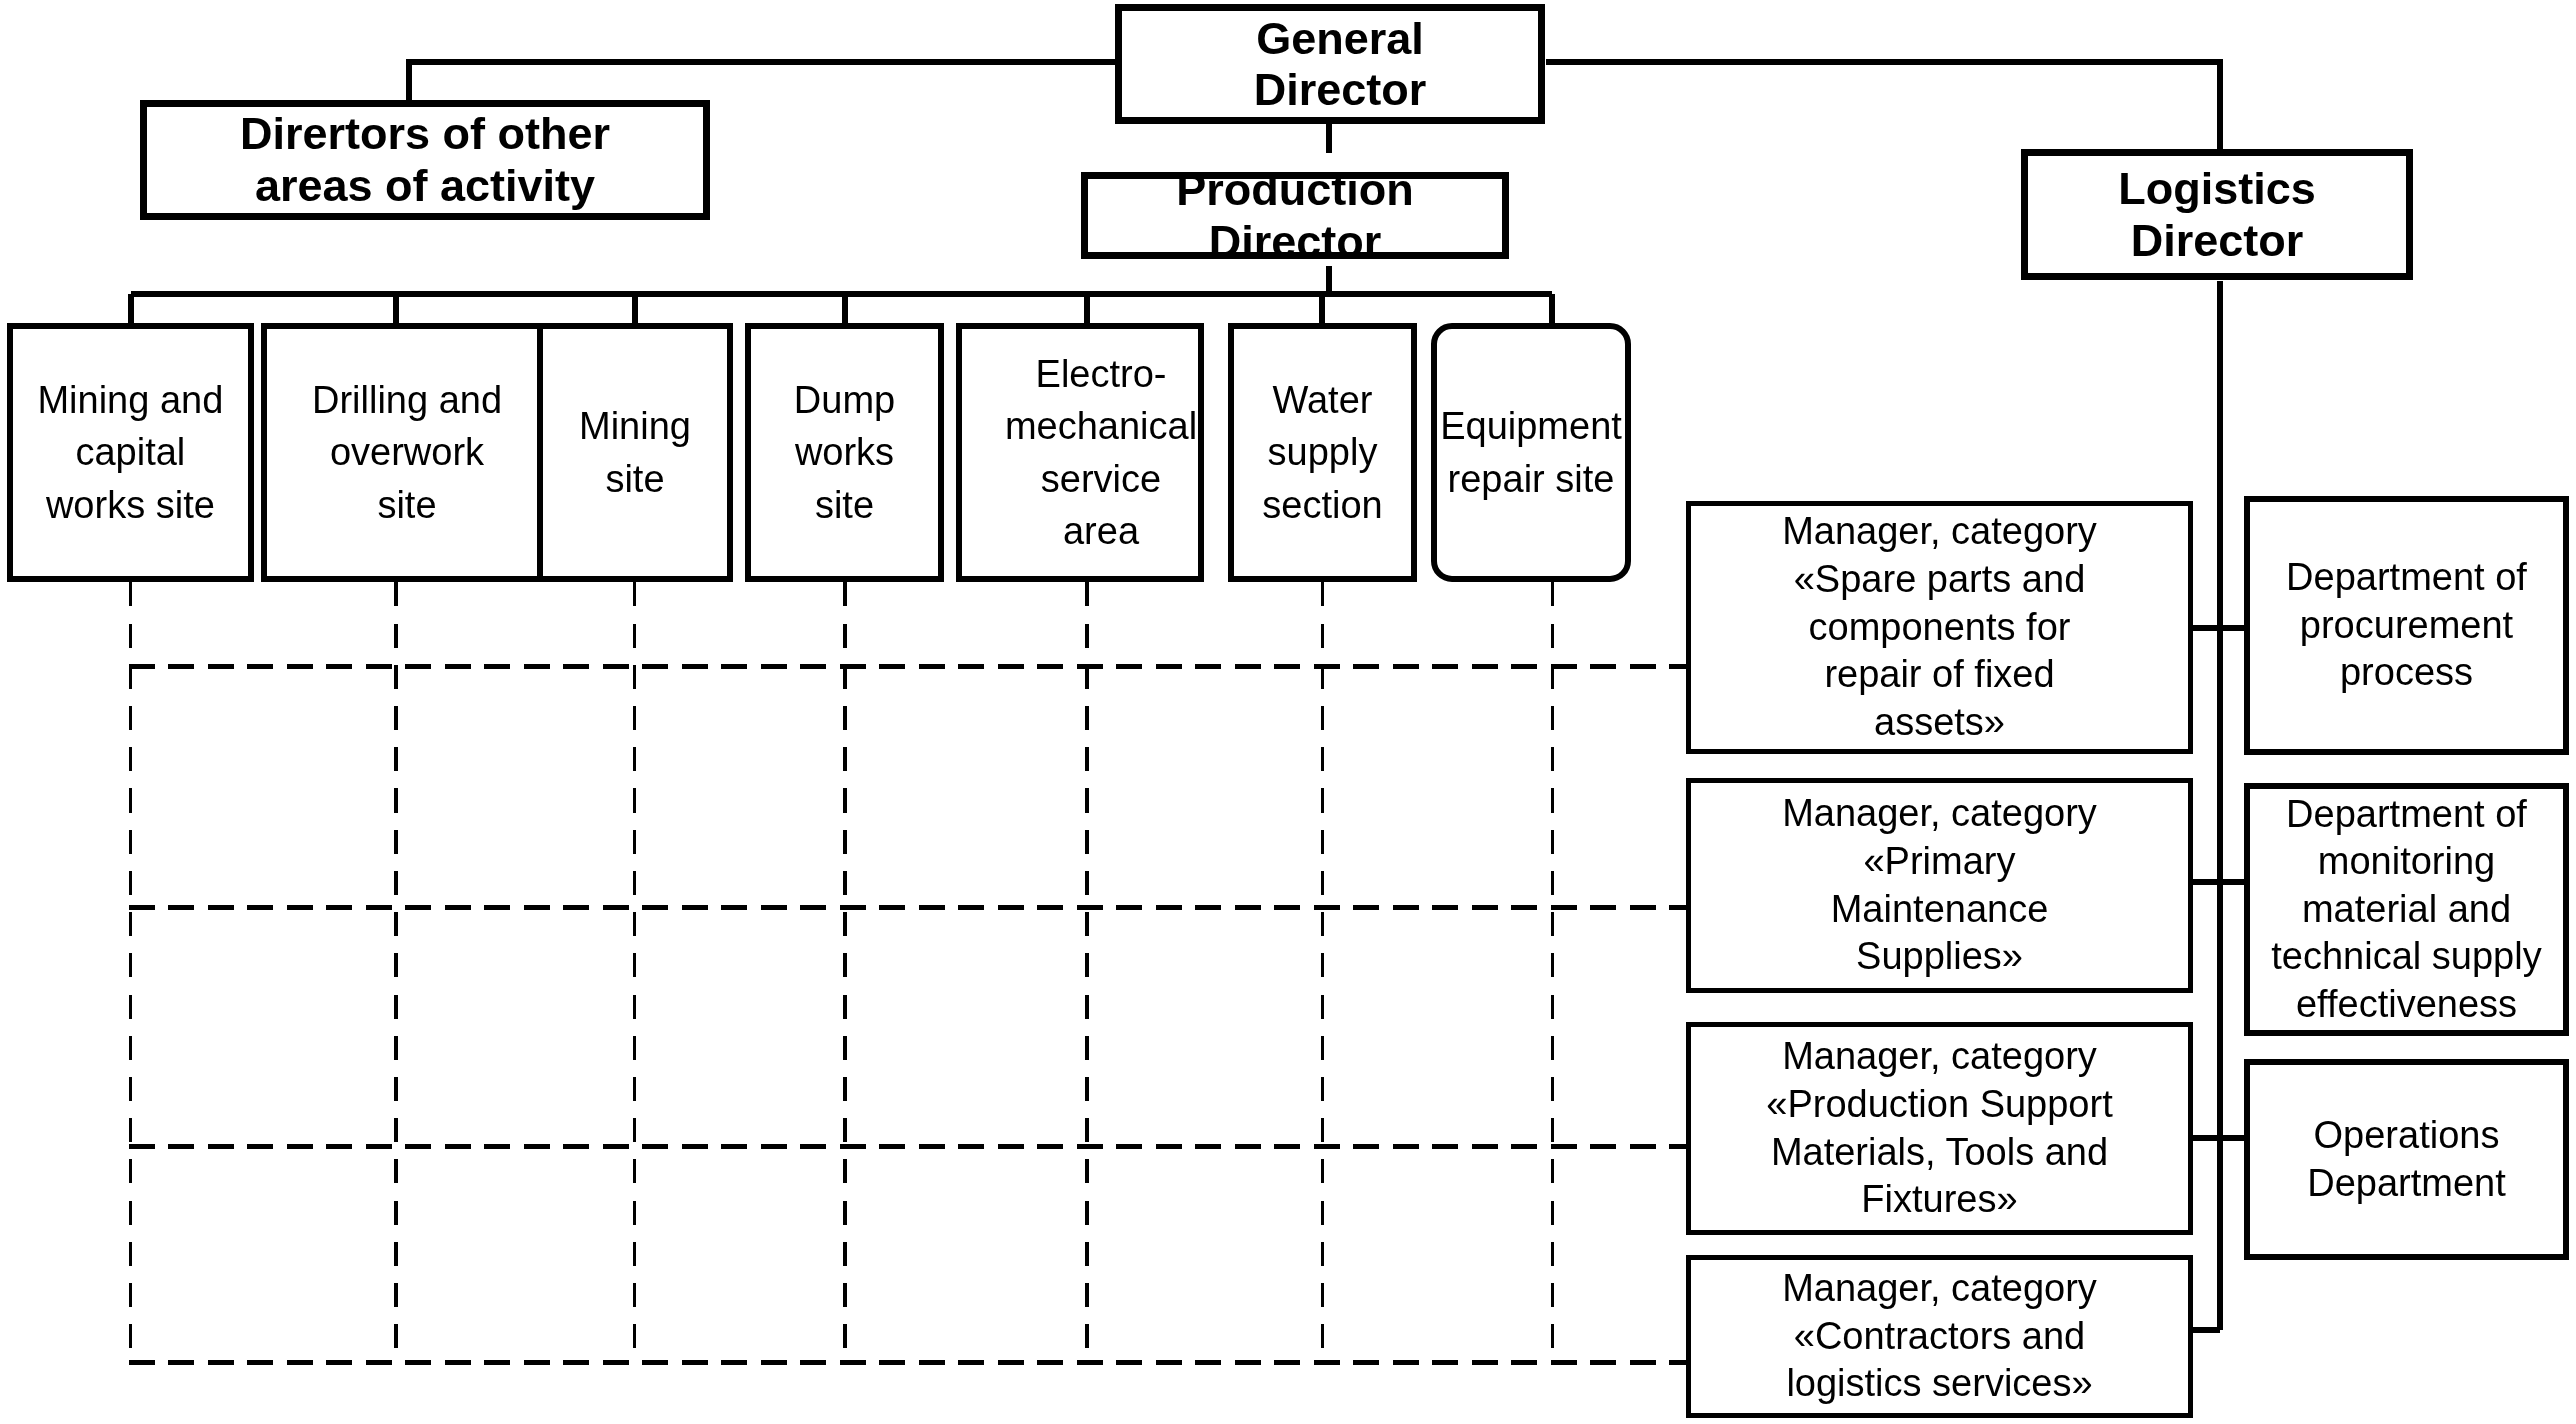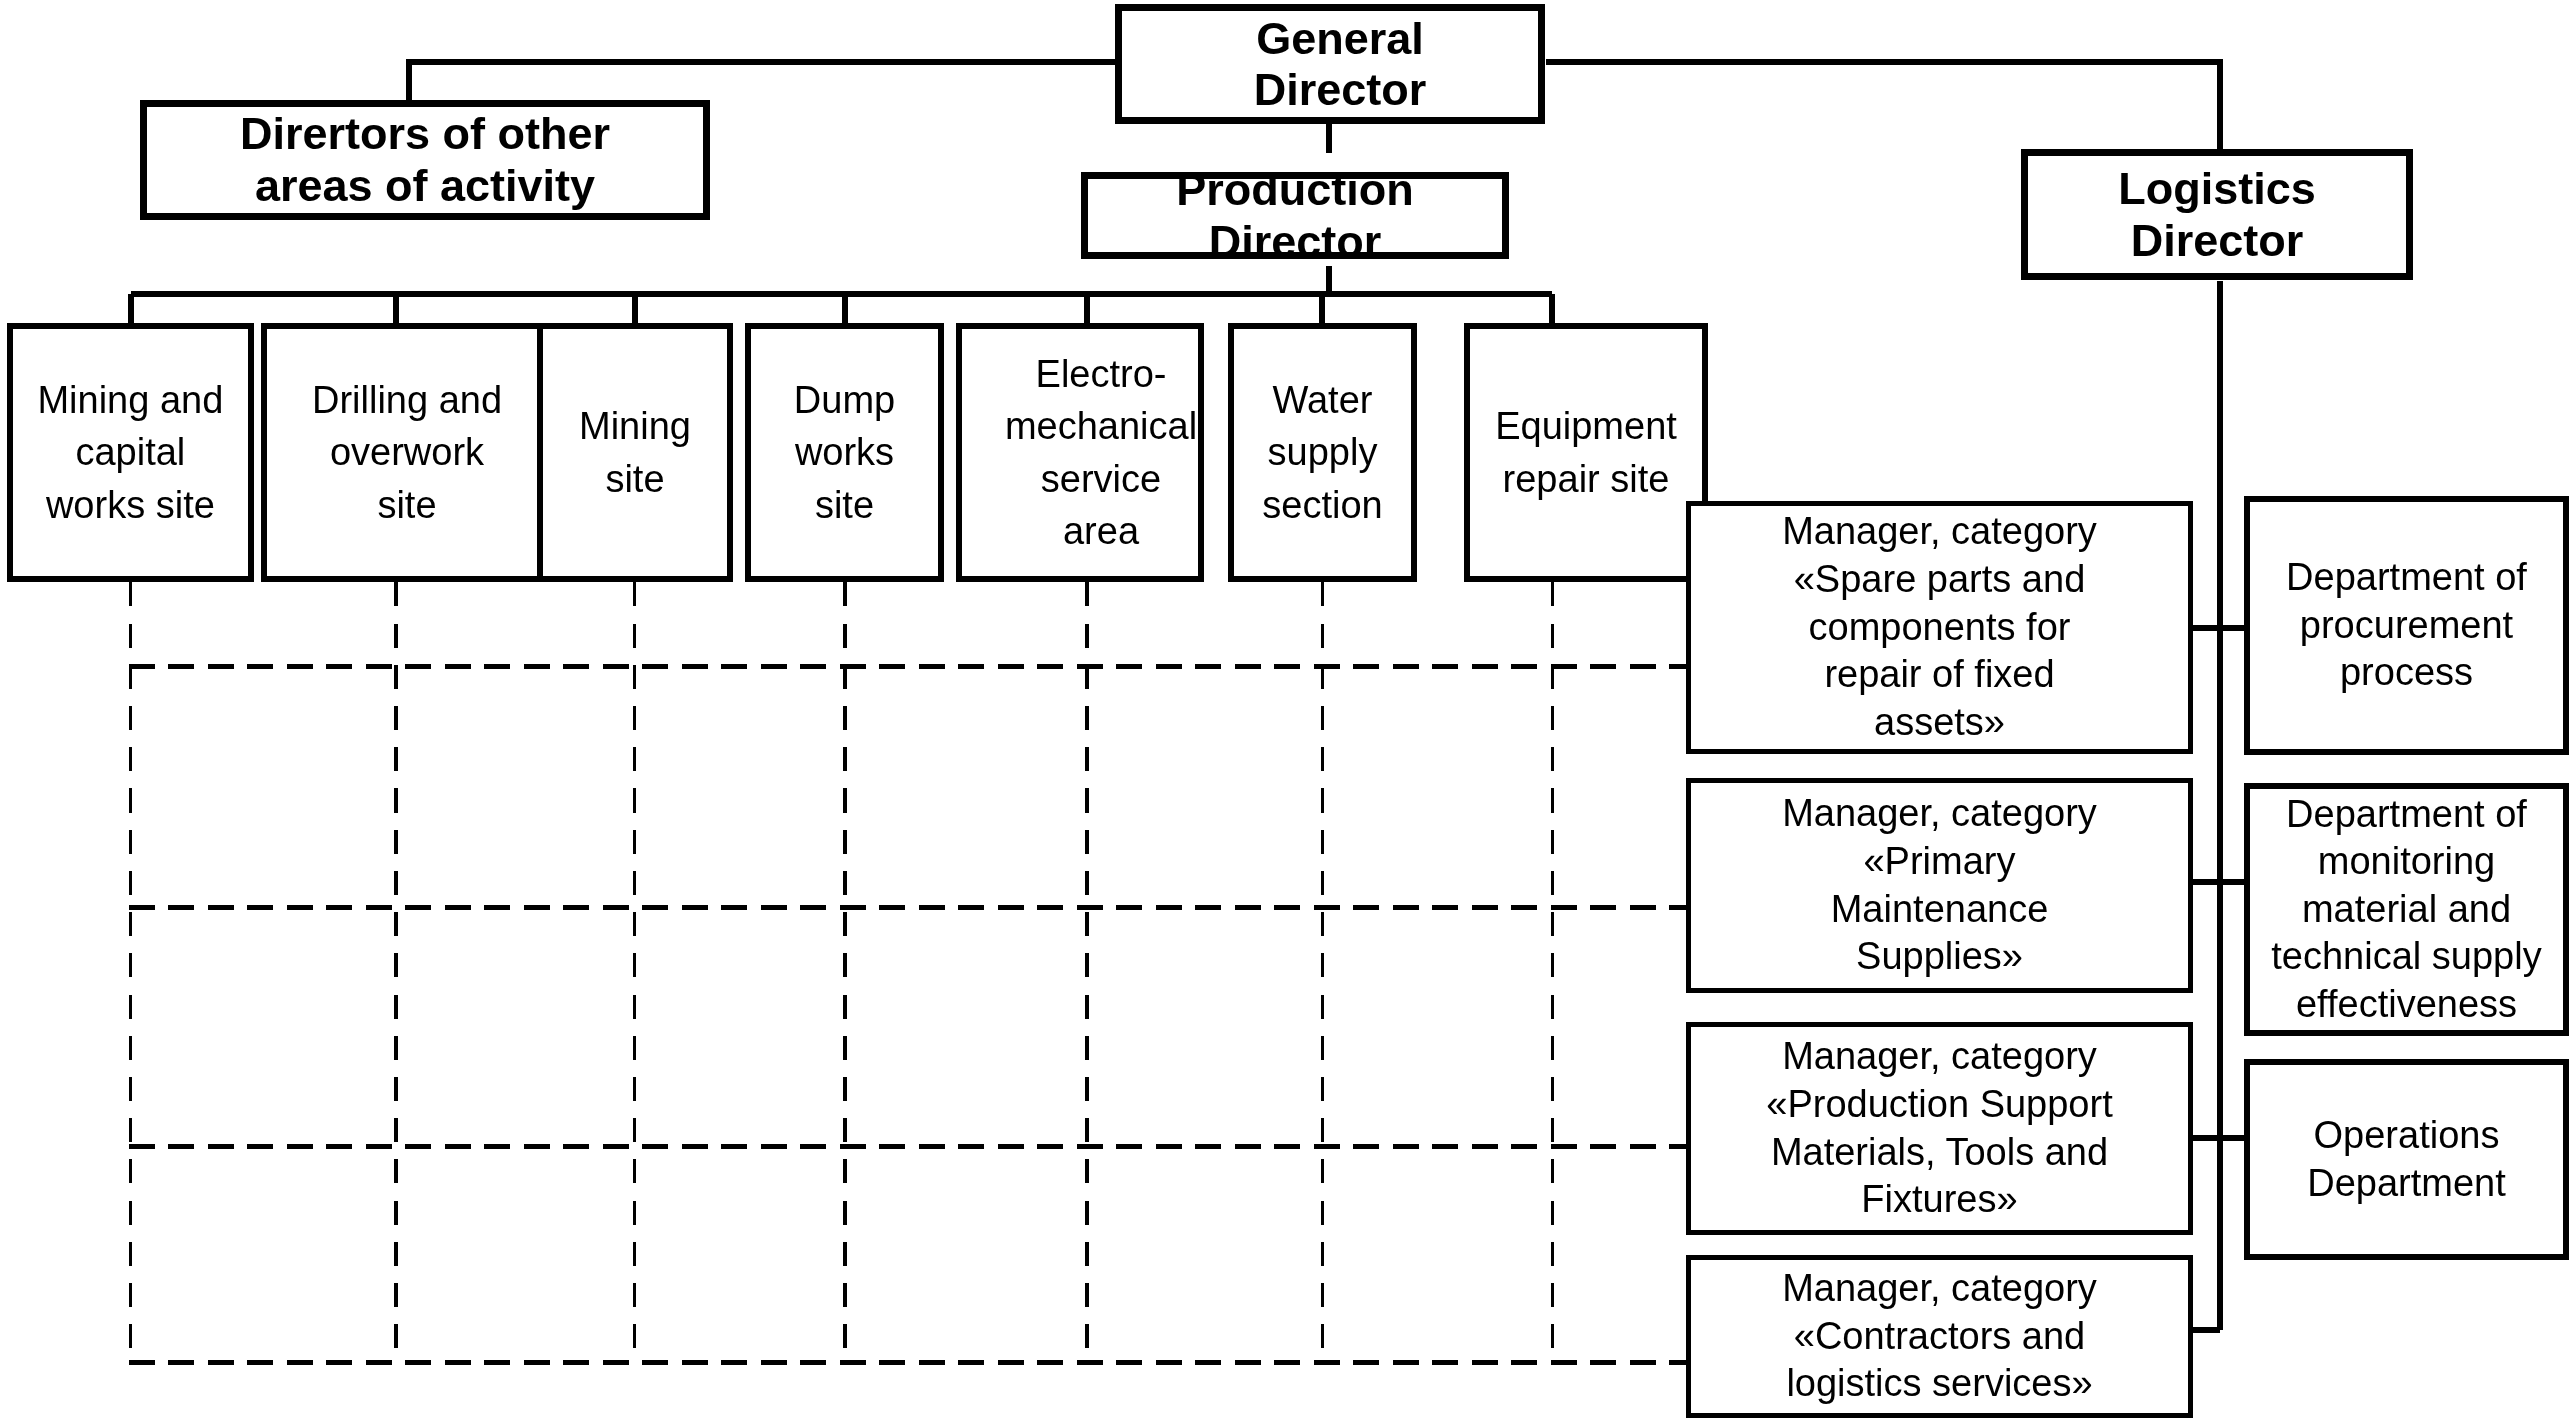--- a/index.html
+++ b/index.html
@@ -149,21 +149,21 @@
     <span>Electro-
 mechanical
 service
 area</span>
   </div>
   <div class="box site" style="left:1228px; top:323px; width:189px; height:259px;">
     <span>Water
 supply
 section</span>
   </div>
-  <div class="box site" style="left:1464px; top:323px; width:244px; height:259px;">
+  <div class="box site" style="left:1431px; top:323px; width:200px; height:259px;border-radius:21px;">
     <span>Equipment
 repair site</span>
   </div>
 
   <div class="box manager" style="left:1686px; top:501px; width:507px; height:253px;">
     <span>Manager, category
 «Spare parts and
 components for
 repair of fixed
 assets»</span>

